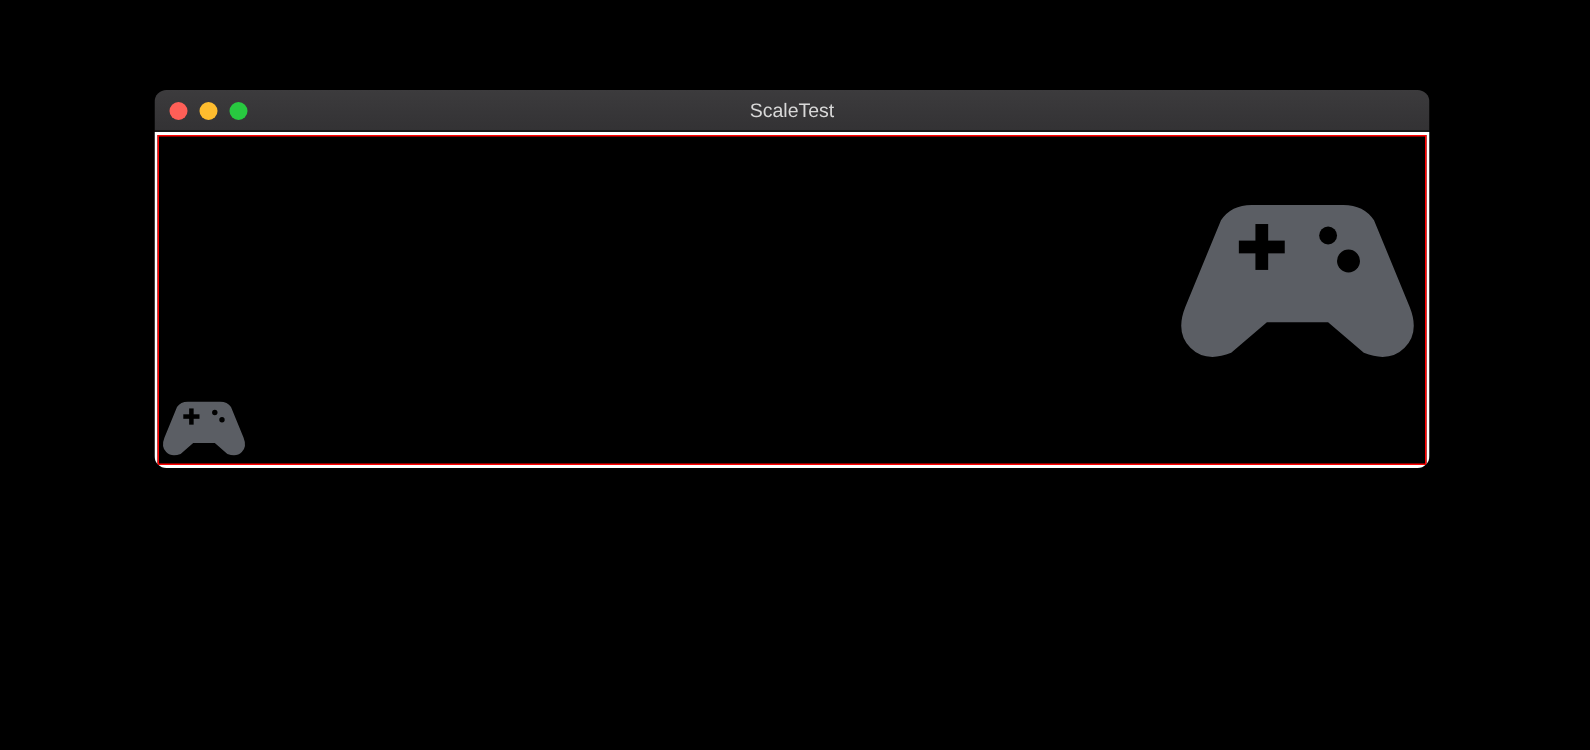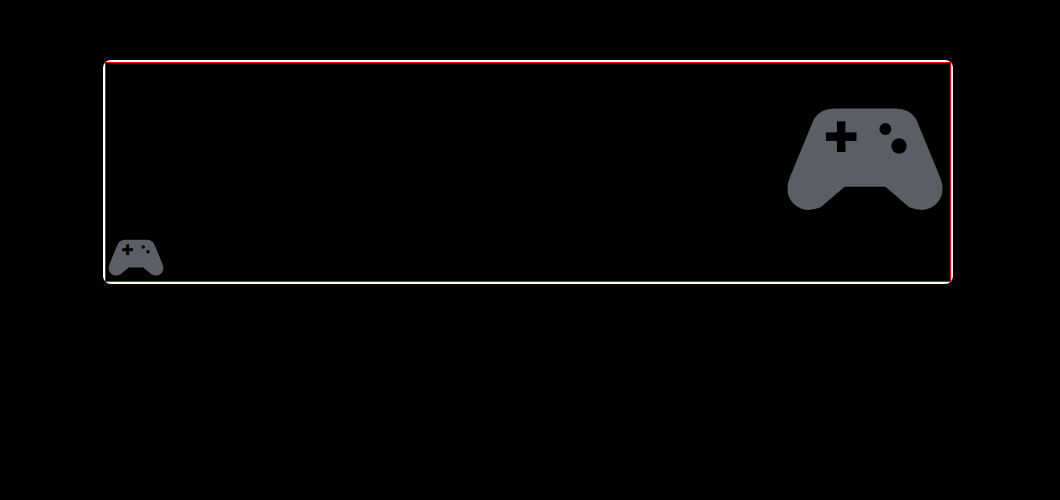--- a/index.html
+++ b/index.html
@@ -82,20 +82,28 @@
     }
     .controller svg {
       width: 100%;
       height: 100%;
     }
   </style>
 </head>
 <body>
 
 <div class="window">
+  <div class="titlebar">
+    <div class="traffic-lights">
+      <div class="light red"></div>
+      <div class="light yellow"></div>
+      <div class="light green"></div>
+    </div>
+    <div class="title">ScaleTest</div>
+  </div>
   <div class="content">
     <div class="canvas">
       <div class="controller small">
         <svg viewBox="0 0 100 100">
           <path fill="#5b5e64" d="M 32 28 
             L 68 28 
             Q 76 28 80 34
             L 94 68
             Q 98 78 92 84
             Q 86 90 76 86

